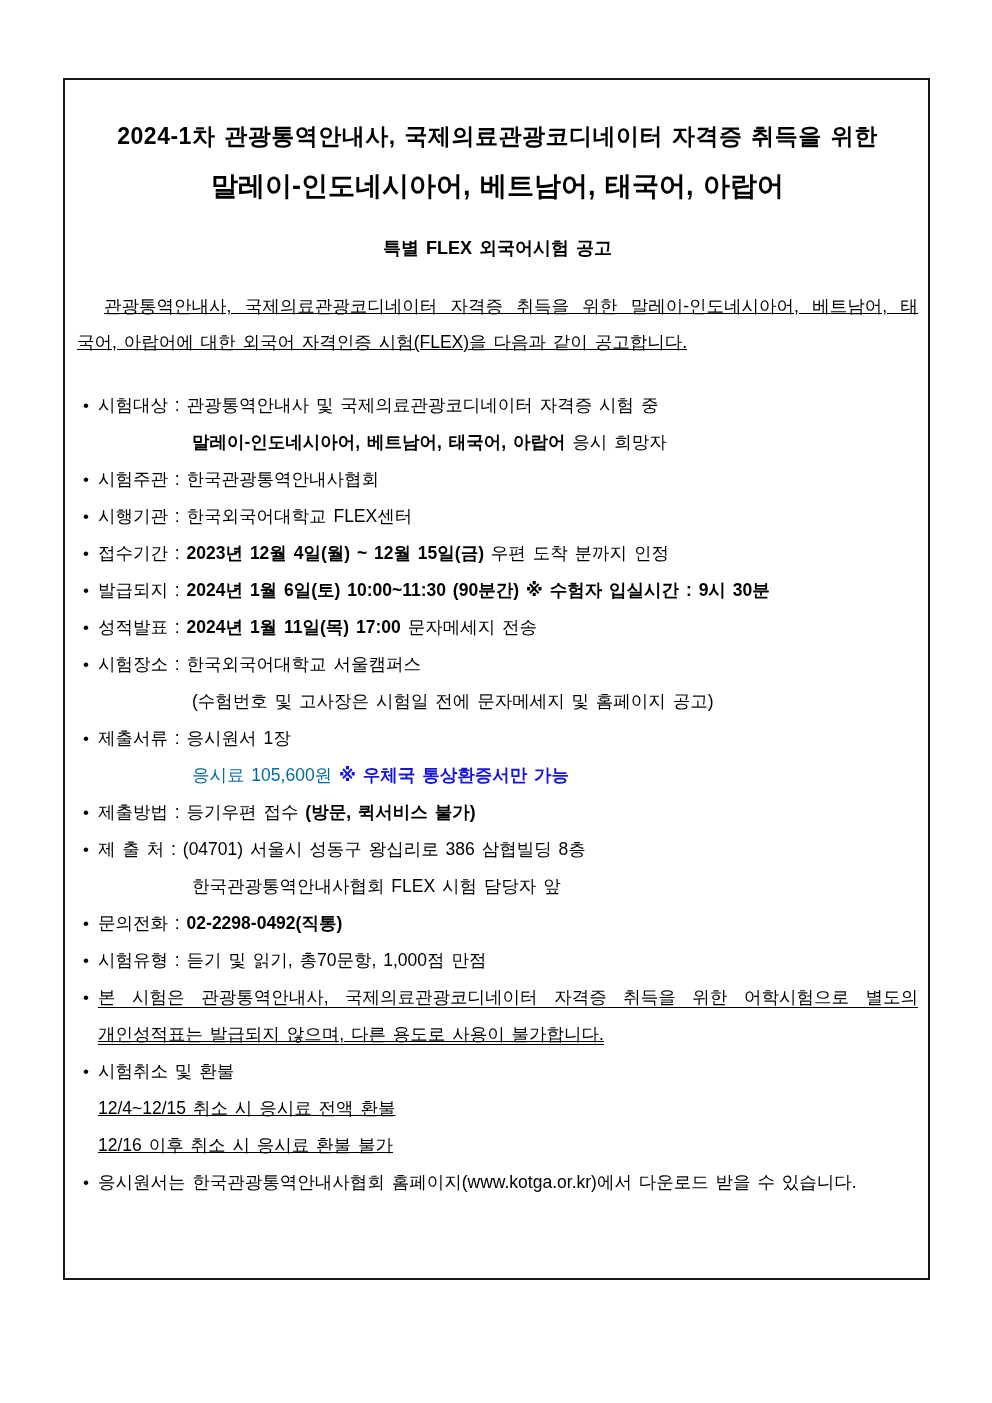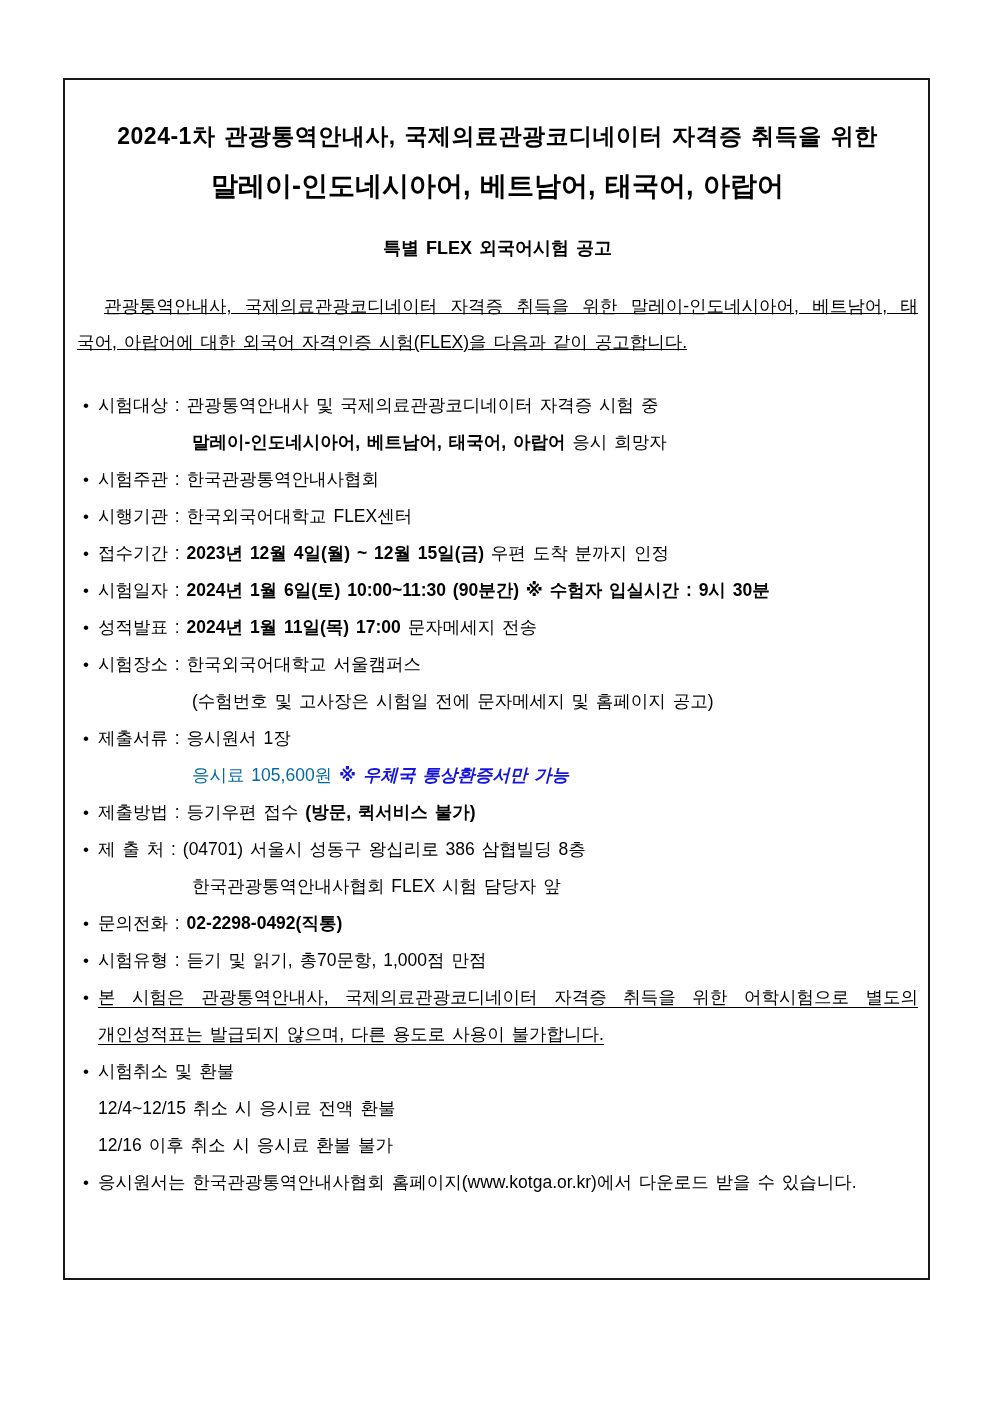--- a/index.html
+++ b/index.html
@@ -31,21 +31,21 @@
   .intro-l1 { text-indent: 27px; text-align: justify; text-align-last: justify; }
   .items { margin-top: 27px; }
   .line {
     position: relative;
     font-size: 17.5px;
     line-height: 37px;
     padding-left: 21px;
     white-space: normal;
   }
   .line.cont  { padding-left: 115px; }  
-  .line.cont2 { padding-left: 21px; }   
+  .line.cont2 { padding-left: 21px; text-decoration: underline; }   
   .line.justify { text-align: justify; text-align-last: justify; }
   .dot {
     position: absolute;
     left: 6px; top: 0;
     font-size: 17px;
   }
   .seg-bold { font-weight: bold; }
   .seg-underline { text-decoration: underline; text-underline-offset: 4px; text-decoration-thickness: 1px; }
 </style>
 </head>
@@ -61,26 +61,26 @@
       <div class="intro-l1">관광통역안내사, 국제의료관광코디네이터 자격증 취득을 위한 말레이-인도네시아어, 베트남어, 태</div>
       <div class="intro-l2">국어, 아랍어에 대한 외국어 자격인증 시험(FLEX)을 다음과 같이 공고합니다.</div>
     </div>
 
     <div class="items">
         <div class="line bullet"><span class="dot">•</span><span>시험대상 : 관광통역안내사 및 국제의료관광코디네이터 자격증 시험 중</span></div>
         <div class="line cont"><span class="seg-bold">말레이-인도네시아어, 베트남어, 태국어, 아랍어</span><span> 응시 희망자</span></div>
         <div class="line bullet"><span class="dot">•</span><span>시험주관 : 한국관광통역안내사협회</span></div>
         <div class="line bullet"><span class="dot">•</span><span>시행기관 : 한국외국어대학교 FLEX센터</span></div>
         <div class="line bullet"><span class="dot">•</span><span>접수기간 : </span><span class="seg-bold">2023년 12월 4일(월) ~ 12월 15일(금)</span><span> 우편 도착 분까지 인정</span></div>
-        <div class="line bullet"><span class="dot">•</span><span>시험일자 : </span><span class="seg-bold">2024년 1월 6일(토) 10:00~11:30 (90분간)  ※ 수험자 입실시간 : 9시 30분</span></div>
+        <div class="line bullet"><span class="dot">•</span><span>발급되지 : </span><span class="seg-bold">2024년 1월 6일(토) 10:00~11:30 (90분간)  ※ 수험자 입실시간 : 9시 30분</span></div>
         <div class="line bullet"><span class="dot">•</span><span>성적발표 : </span><span class="seg-bold">2024년 1월 11일(목) 17:00</span><span> 문자메세지 전송</span></div>
         <div class="line bullet"><span class="dot">•</span><span>시험장소 : 한국외국어대학교 서울캠퍼스</span></div>
         <div class="line cont"><span>(수험번호 및 고사장은 시험일 전에 문자메세지 및 홈페이지 공고)</span></div>
         <div class="line bullet"><span class="dot">•</span><span>제출서류 : 응시원서 1장</span></div>
-        <div class="line cont"><span style="color: #0369a1;">응시료 105,600원 </span><span class="seg-bold" style="color: rgb(21, 21, 221); font-style: italic;">※ 우체국 통상환증서만 가능</span></div>
+        <div class="line cont"><span style="color: #0369a1;">응시료 105,600원 </span><span class="seg-bold" style="color: rgb(21, 21, 221);">※ 우체국 통상환증서만 가능</span></div>
         <div class="line bullet"><span class="dot">•</span><span>제출방법 : 등기우편 접수 </span><span class="seg-bold">(방문, 퀵서비스 불가)</span></div>
         <div class="line bullet"><span class="dot">•</span><span>제 출 처 : (04701) 서울시 성동구 왕십리로 386 삼협빌딩 8층</span></div>
         <div class="line cont"><span>한국관광통역안내사협회 FLEX 시험 담당자 앞</span></div>
         <div class="line bullet"><span class="dot">•</span><span>문의전화 : </span><span class="seg-bold">02-2298-0492(직통)</span></div>
         <div class="line bullet"><span class="dot">•</span><span>시험유형 : 듣기 및 읽기, 총70문항, 1,000점 만점</span></div>
         <div class="line bullet justify"><span class="dot">•</span><span class="seg-underline">본 시험은 관광통역안내사, 국제의료관광코디네이터 자격증 취득을 위한 어학시험으로 별도의</span></div>
         <div class="line cont2"><span class="seg-underline">개인성적표는 발급되지 않으며, 다른 용도로 사용이 불가합니다.</span></div>
         <div class="line bullet"><span class="dot">•</span><span>시험취소 및 환불</span></div>
         <div class="line cont2"><span>12/4~12/15 취소 시 응시료 전액 환불</span></div>
         <div class="line cont2"><span>12/16 이후 취소 시 응시료 환불 불가</span></div>

